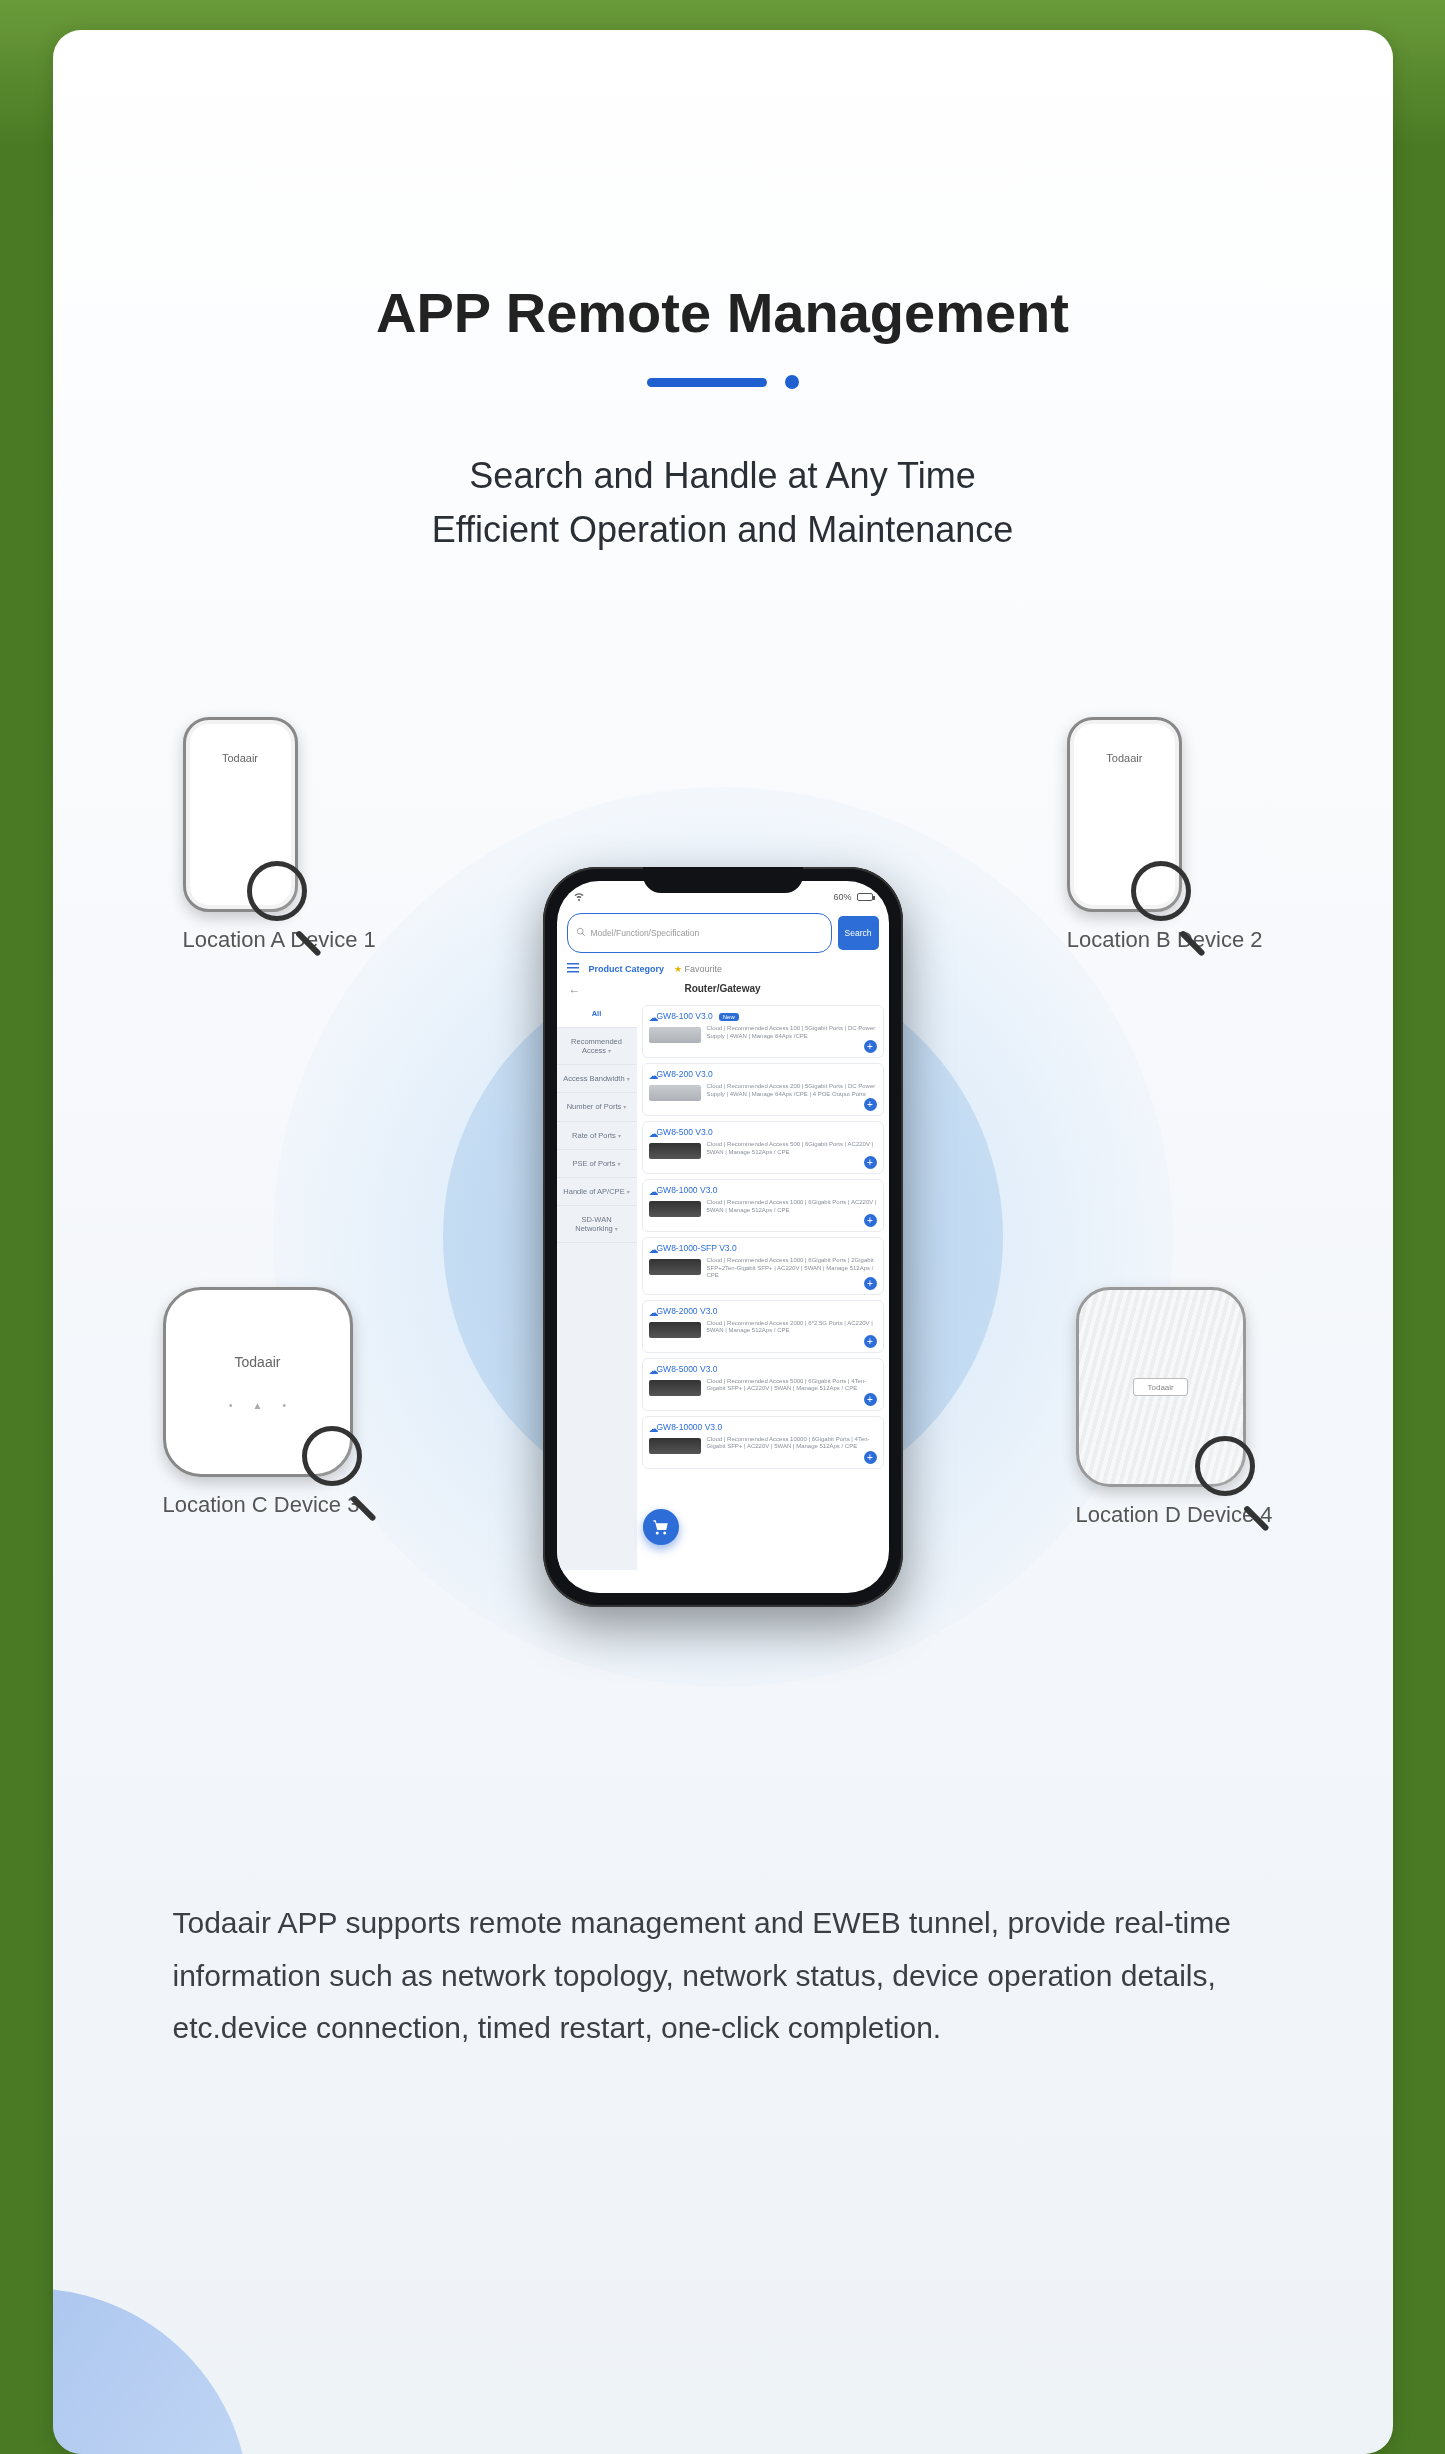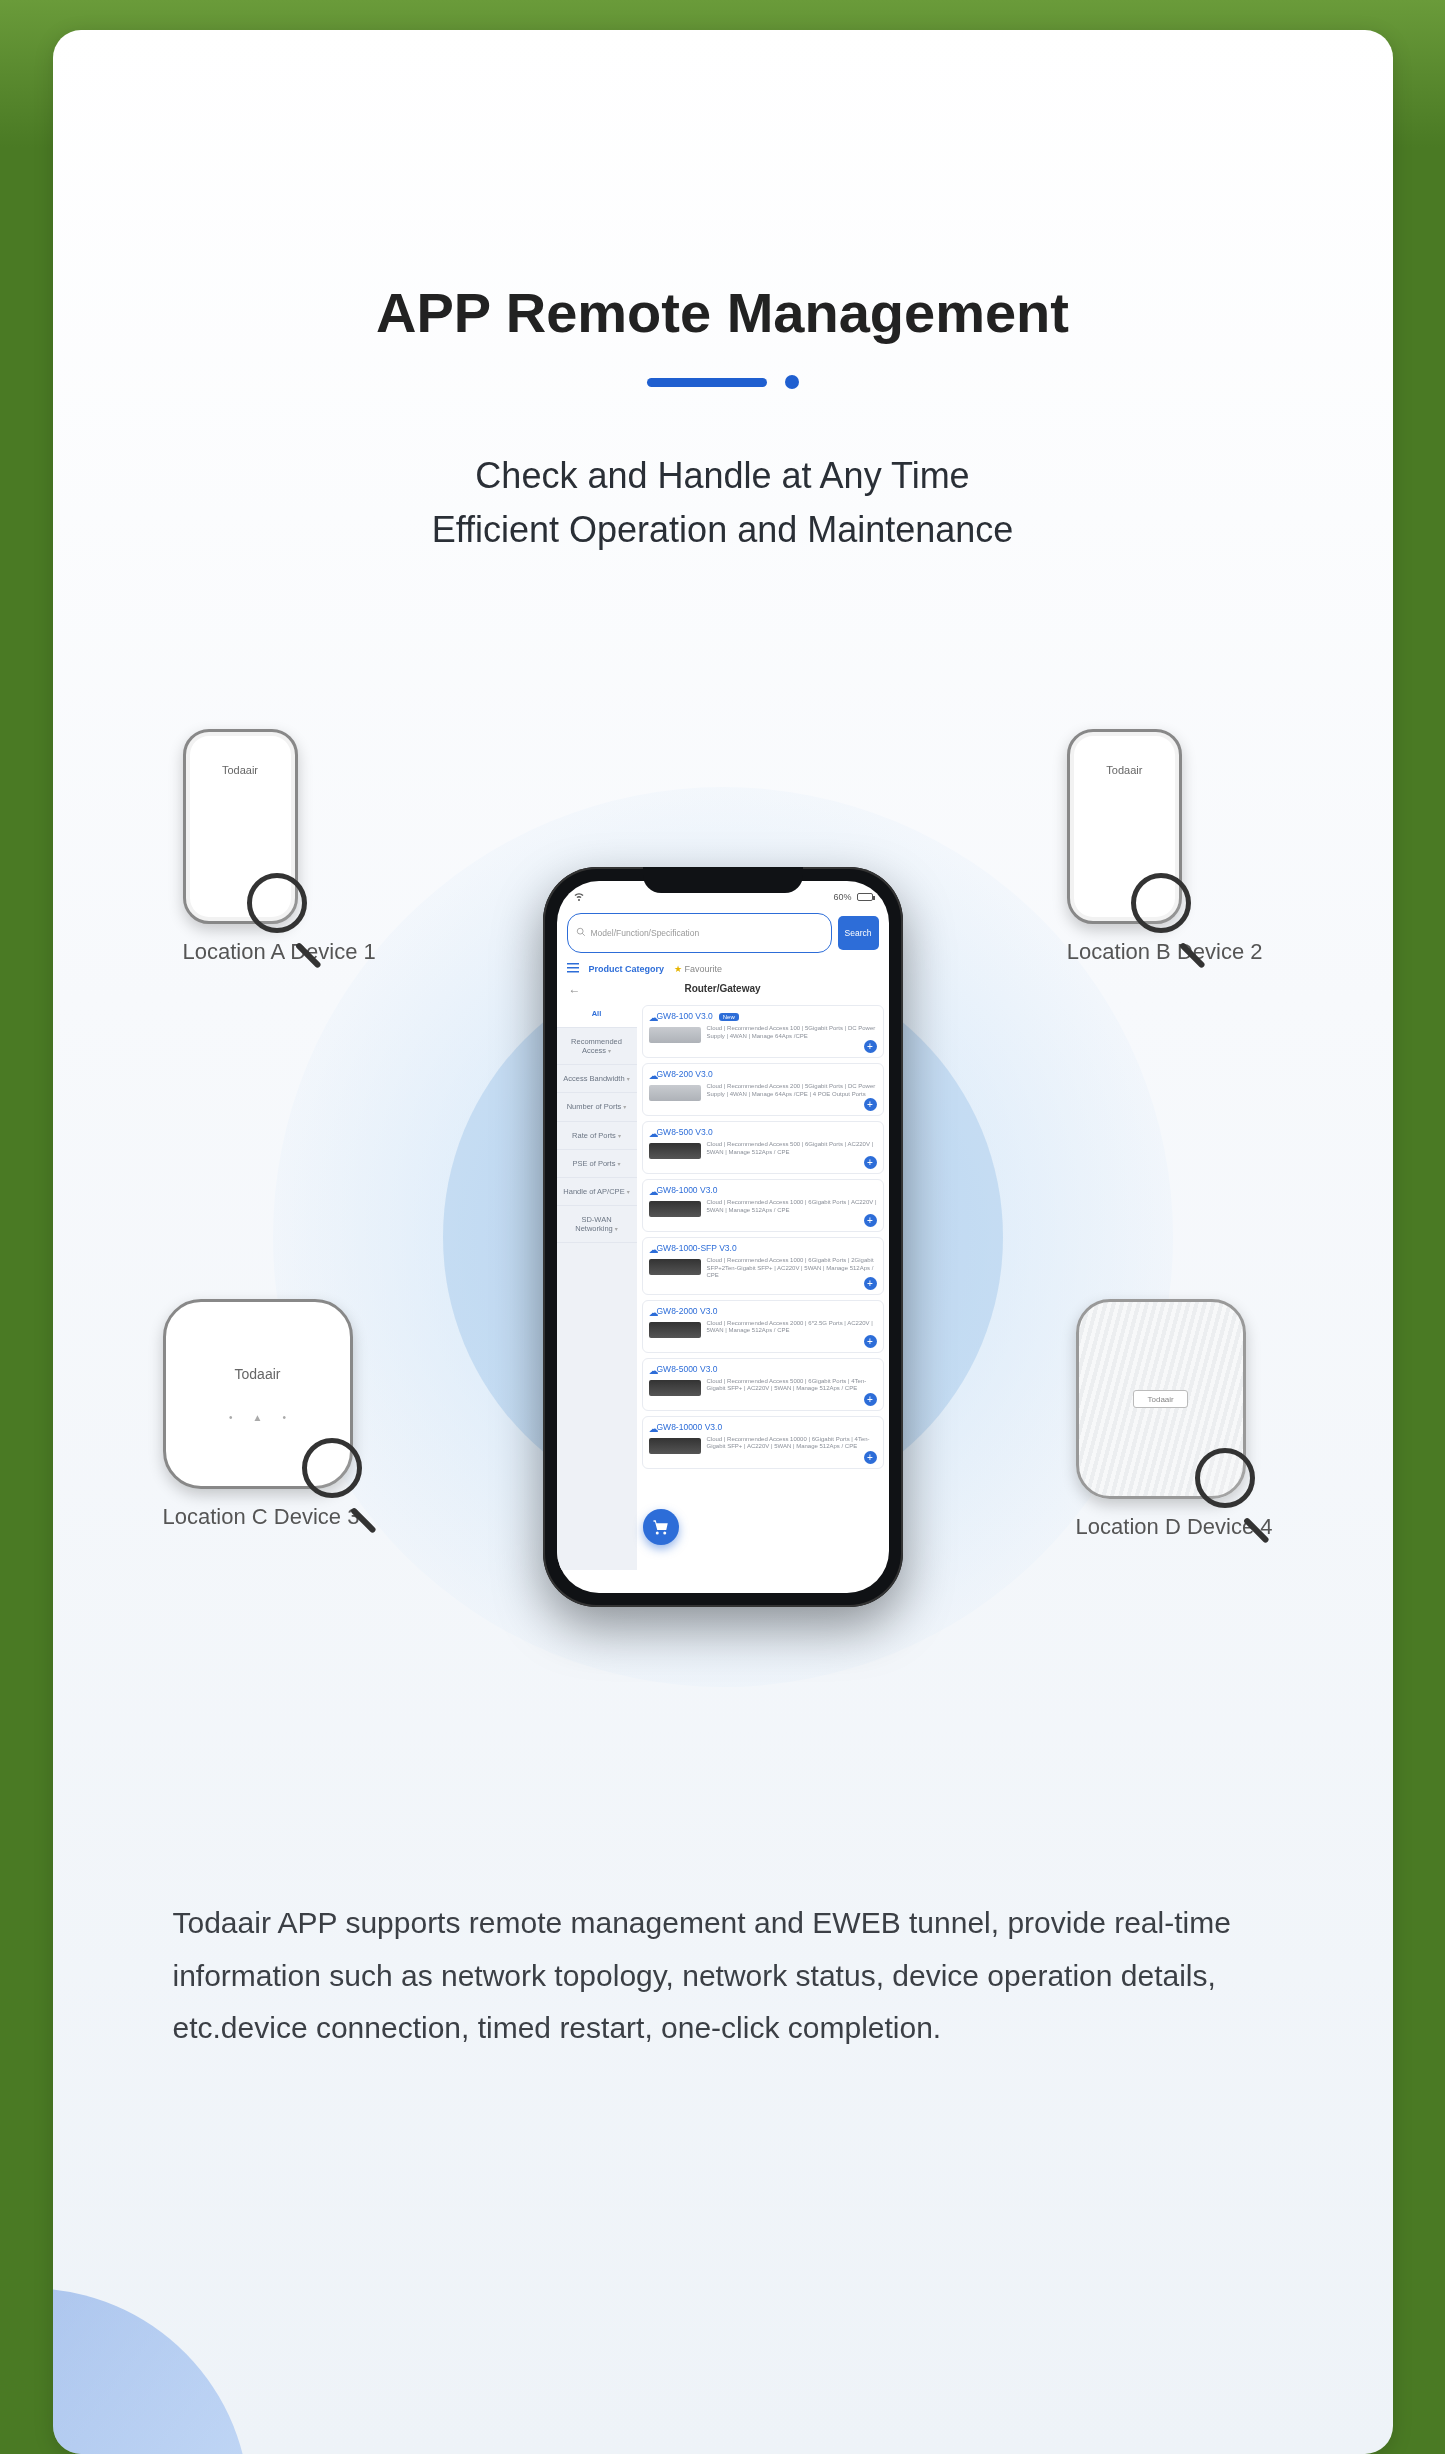--- a/index.html
+++ b/index.html
@@ -68,21 +68,21 @@
     border-radius: 50%;
     left: 50%; top: 50%;
     transform: translate(-50%, -50%);
   }
   .radial::before { width: 560px; height: 560px; background: rgba(140,185,230,0.35); }
   .radial::after { width: 360px; height: 360px; background: rgba(110,165,220,0.35); }
 
   
   .device-tile { position: absolute; text-align: center; }
   .device-tile .label { font-size: 22px; color: #555; margin-top: 15px; }
-  .dev-ap, .dev-sq, .dev-mesh { position: relative; margin-top: 12px; }
+  .dev-ap, .dev-sq, .dev-mesh { position: relative; }
 
   .dev-ap {
     width: 115px; height: 195px;
     background: #fff;
     border: 3px solid #888;
     border-radius: 26px;
     box-shadow: inset 0 0 0 4px #f2f2f2, 0 6px 15px rgba(0,0,0,0.2);
     display: flex;
     justify-content: center;
     padding-top: 32px;
@@ -239,21 +239,21 @@
 <body>
 
 <div class="card">
 
   <h1 class="main-title">APP Remote Management</h1>
   <div class="underline">
     <div class="u-bar"></div>
     <div class="u-dot"></div>
   </div>
   <div class="sub-lines">
-    <div>Check and Handle at Any Time</div>
+    <div>Search and Handle at Any Time</div>
     <div>Efficient Operation and Maintenance</div>
   </div>
 
   <div class="content-area">
     <div class="radial"></div>
 
     <div class="device-tile" id="dev1">
       <div class="dev-ap">
         <span class="brand">Todaair</span>
         <div class="magnifier">

